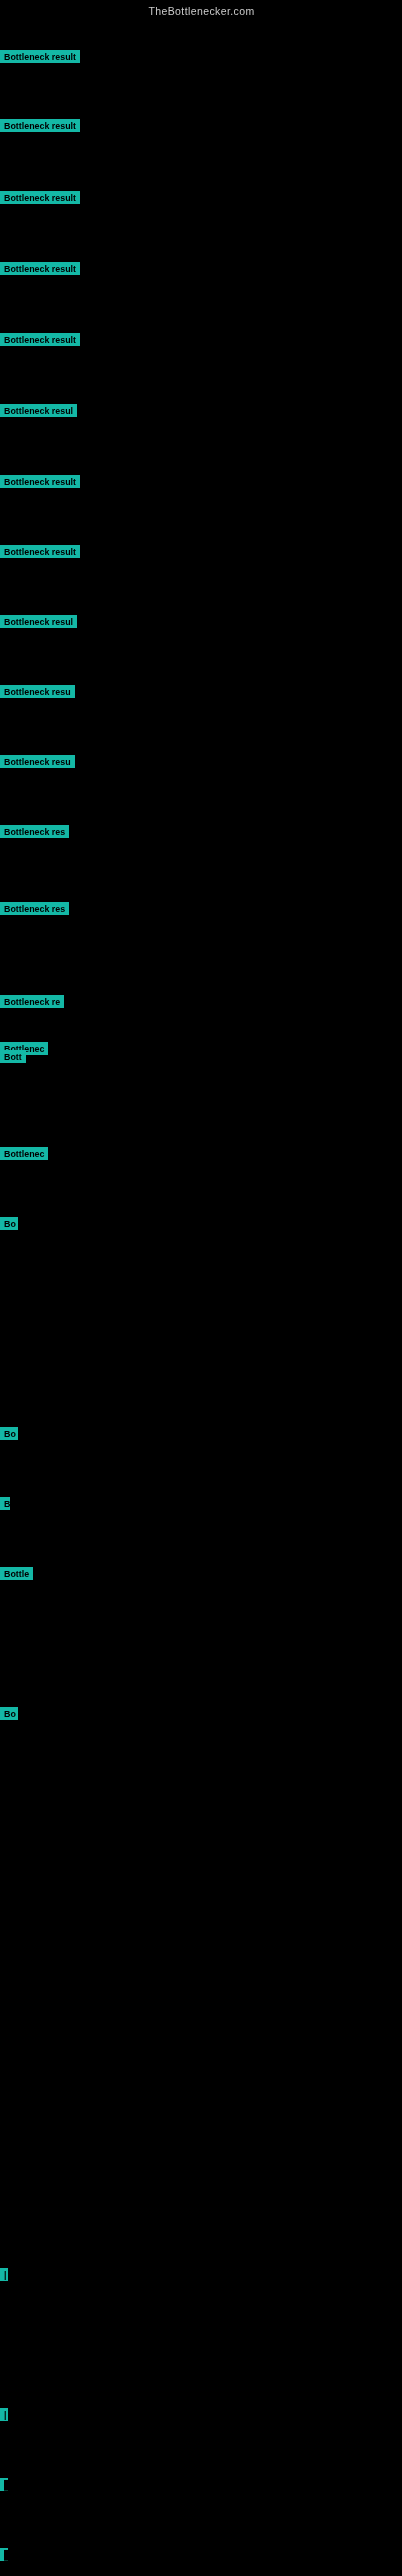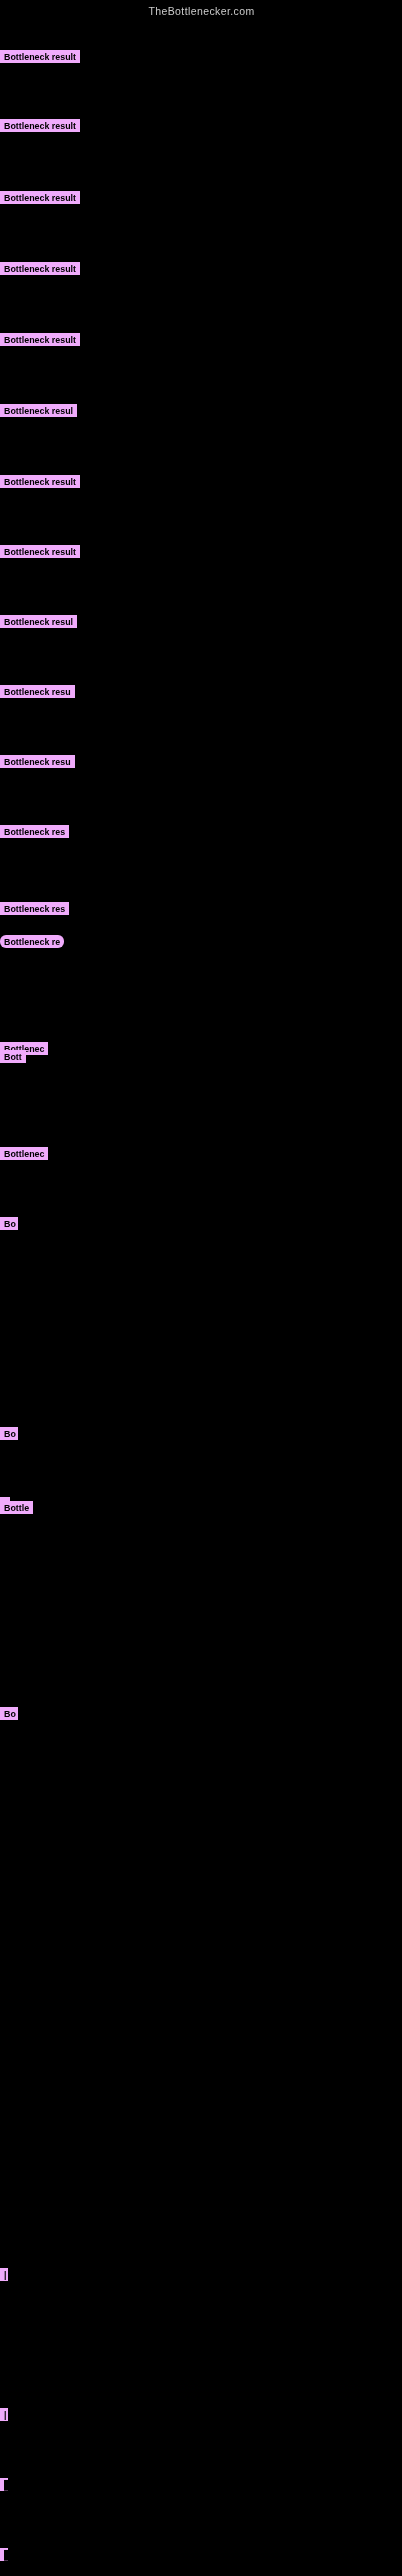--- a/index.html
+++ b/index.html
@@ -12,21 +12,21 @@
     }
     .site-title {
       text-align: center;
       color: #ccc;
       font-size: 10.5px;
       padding: 4.8px 0 3.2px 0;
       letter-spacing: 0.4px;
     }
     .bottleneck-label {
       display: inline-block;
-      background: #f0abfc;
+      background: #14b8a6;
       color: #000;
       font-size: 8.9px;
       font-weight: bold;
       padding: 1.6px 4px;
       white-space: nowrap;
       position: absolute;
       left: 0;
     }
   </style>
 </head>
@@ -41,27 +41,27 @@
     <div class="bottleneck-label" style="top: 242px; max-width: 115px; overflow: hidden;">Bottleneck result</div>
     <div class="bottleneck-label" style="top: 313px; max-width: 115px; overflow: hidden;">Bottleneck result</div>
     <div class="bottleneck-label" style="top: 384px; max-width: 105px; overflow: hidden;">Bottleneck resul</div>
     <div class="bottleneck-label" style="top: 455px; max-width: 115px; overflow: hidden;">Bottleneck result</div>
     <div class="bottleneck-label" style="top: 525px; max-width: 113px; overflow: hidden;">Bottleneck result</div>
     <div class="bottleneck-label" style="top: 595px; max-width: 103px; overflow: hidden;">Bottleneck resul</div>
     <div class="bottleneck-label" style="top: 665px; max-width: 97px; overflow: hidden;">Bottleneck resu</div>
     <div class="bottleneck-label" style="top: 735px; max-width: 93px; overflow: hidden;">Bottleneck resu</div>
     <div class="bottleneck-label" style="top: 805px; max-width: 85px; overflow: hidden;">Bottleneck res</div>
     <div class="bottleneck-label" style="top: 882px; max-width: 81px; overflow: hidden;">Bottleneck res</div>
-    <div class="bottleneck-label" style="top: 915px; max-width: 74px; overflow: hidden; border-radius: 6px;">Bottleneck re</div>
+    <div class="bottleneck-label" style="top: 975px; max-width: 74px; overflow: hidden;">Bottleneck re</div>
     <div class="bottleneck-label" style="top: 1022px; max-width: 60px; overflow: hidden;">Bottlenec</div>
     <div class="bottleneck-label" style="top: 1030px; max-width: 32px; overflow: hidden;">Bott</div>
     <div class="bottleneck-label" style="top: 1127px; max-width: 60px; overflow: hidden;">Bottlenec</div>
     <div class="bottleneck-label" style="top: 1197px; max-width: 17.7px; overflow: hidden;">Bo</div>
     <div class="bottleneck-label" style="top: 1407px; max-width: 17.7px; overflow: hidden;">Bo</div>
     <div class="bottleneck-label" style="top: 1477px; max-width: 9.7px; overflow: hidden;">B</div>
-    <div class="bottleneck-label" style="top: 1481px; max-width: 36px; overflow: hidden;">Bottle</div>
+    <div class="bottleneck-label" style="top: 1547px; max-width: 36px; overflow: hidden;">Bottle</div>
     <div class="bottleneck-label" style="top: 1687px; max-width: 17.7px; overflow: hidden;">Bo</div>
     <div class="bottleneck-label" style="top: 2248px; max-width: 6.4px; overflow: hidden;">|</div>
     <div class="bottleneck-label" style="top: 2388px; max-width: 6.4px; overflow: hidden;">|</div>
     <div class="bottleneck-label" style="top: 2458px; max-width: 6.4px; overflow: hidden;">█</div>
     <div class="bottleneck-label" style="top: 2528px; max-width: 6.4px; overflow: hidden;">█</div>
   </div>
 
 
 </body></html>

